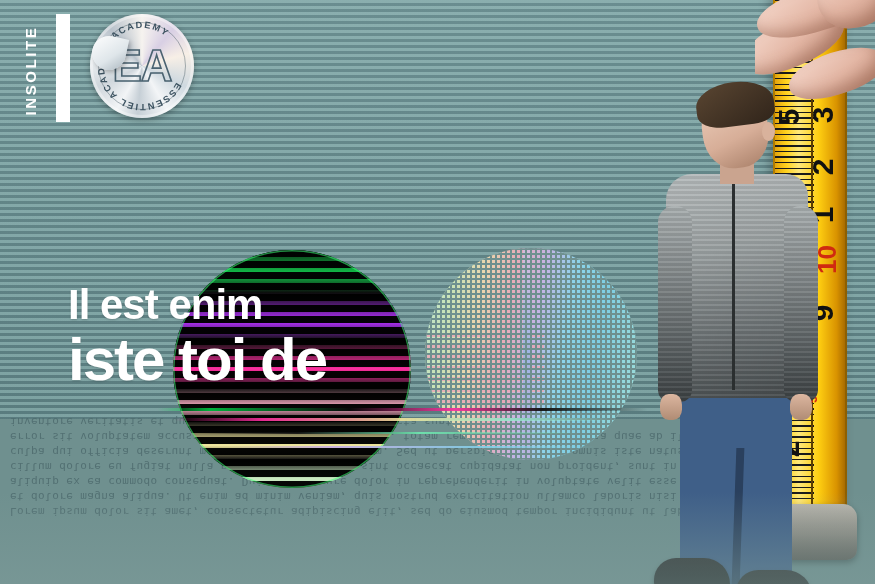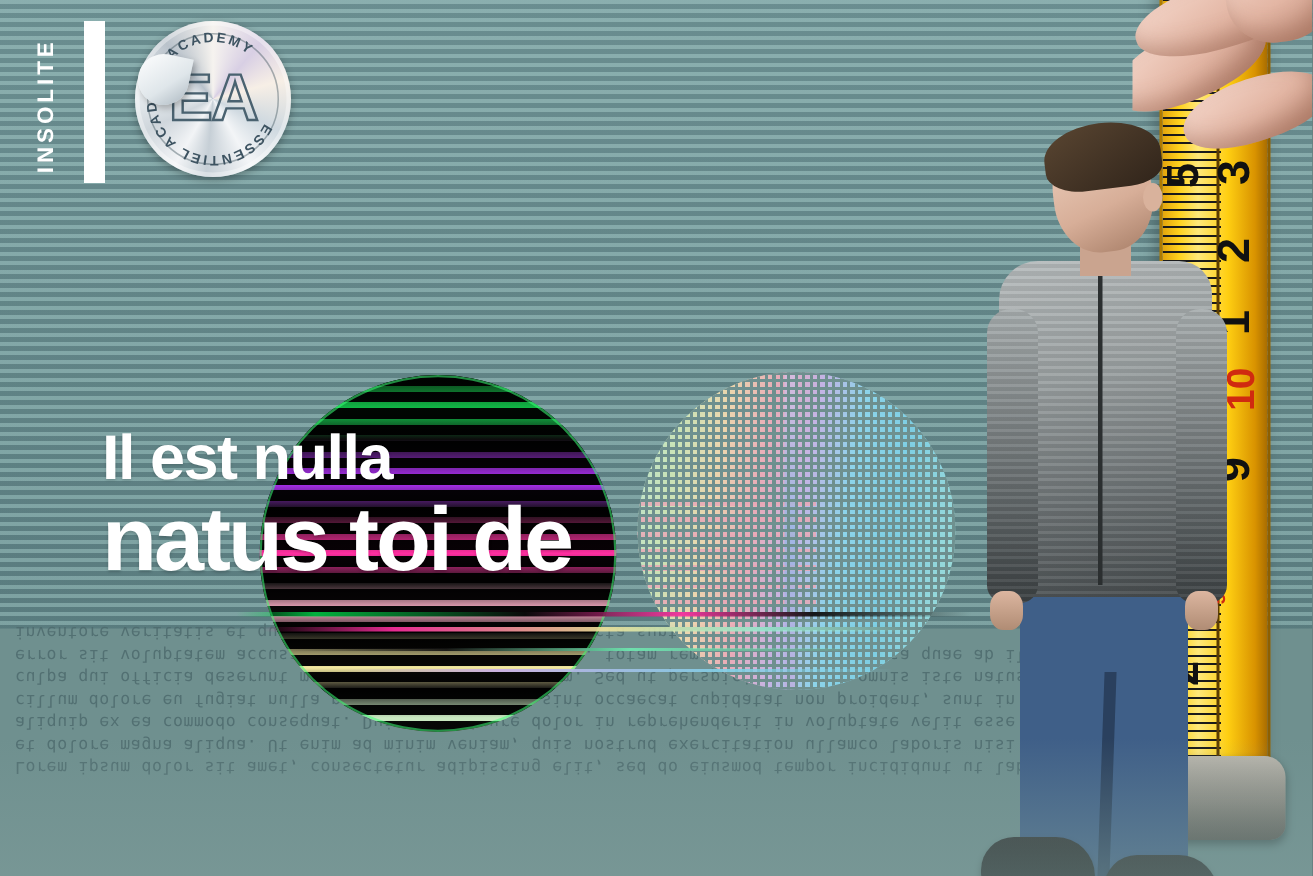--- a/index.html
+++ b/index.html
@@ -411,22 +411,22 @@
     <div class="m-hand" style="left:150px; top:306px;"></div>
     <div class="m-neck"></div>
     <div class="m-head"></div>
     <div class="m-ear"></div>
     <div class="m-hair"></div>
   </div>
 
   <div class="ground"></div>
 
   <div class="headline">
-    <span class="h-line1">Il est nulla</span>
-    <span class="h-line2">natus toi de</span>
+    <span class="h-line1">Il est enim</span>
+    <span class="h-line2">iste toi de</span>
   </div>
 
 
   <div class="insolite">
     <span>INSOLITE</span>
   </div>
   <div class="insolite-bar"></div>
 
   <div class="logo">
     <div class="disc"></div>

